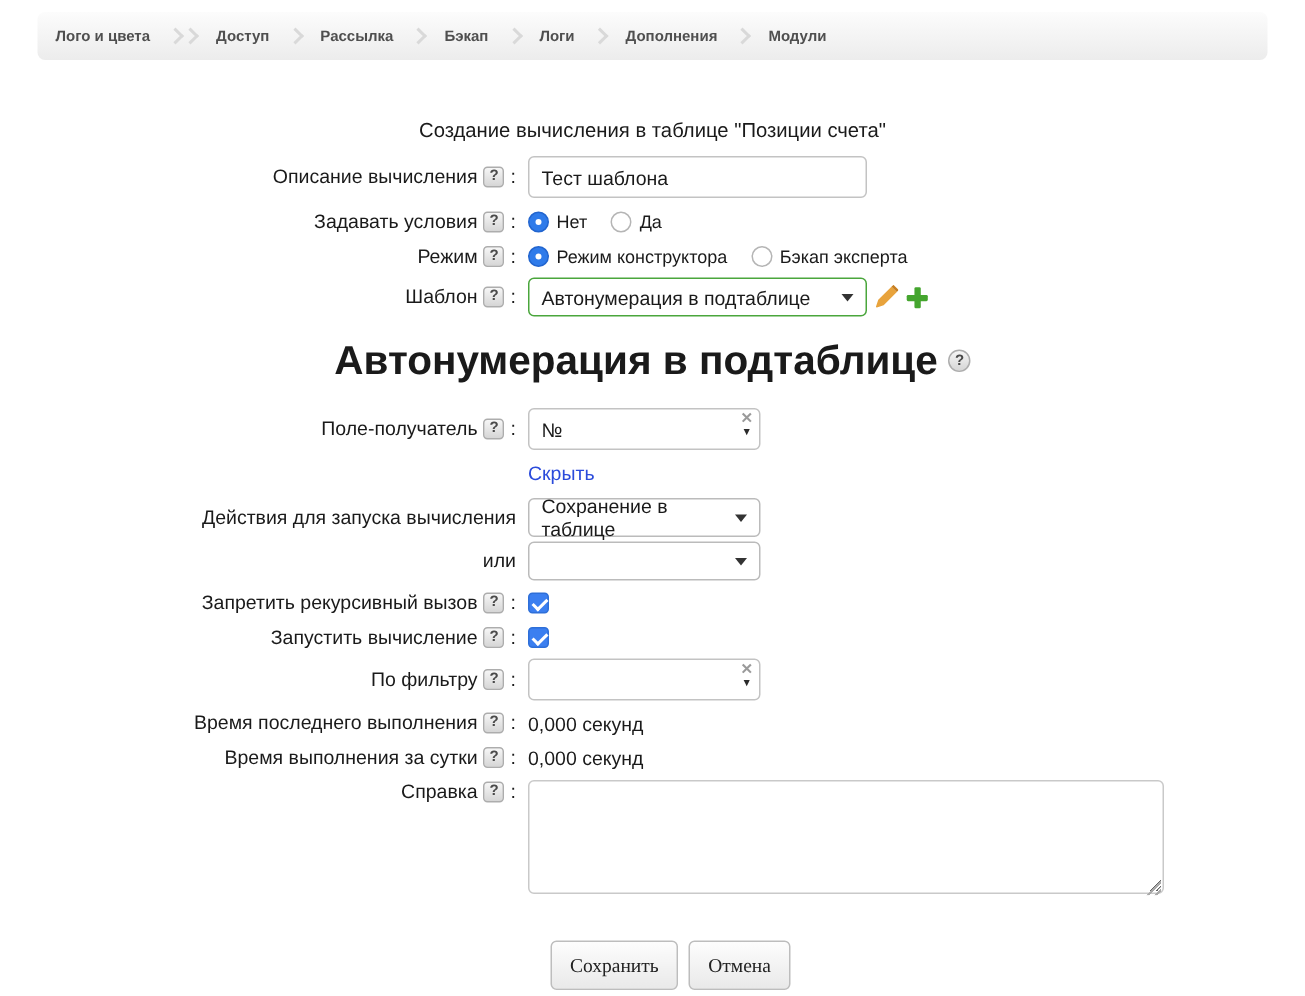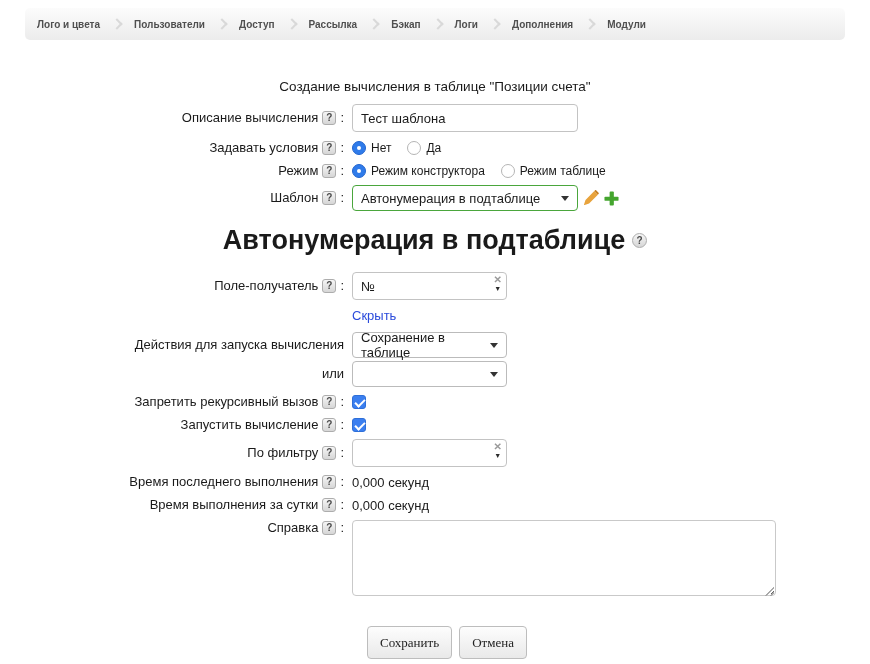--- a/index.html
+++ b/index.html
@@ -79,21 +79,20 @@
   .btn + .btn { margin-left:7px; }
 
   .val-text { font-size:13px; }
 </style>
 </head>
 <body>
 
 <div class="navbar">
   <div class="tab">Лого и цвета</div>
   <span class="sep"></span>
-  <div class="tab">Пользователи</div>
   <span class="sep"></span>
   <div class="tab">Доступ</div>
   <span class="sep"></span>
   <div class="tab">Рассылка</div>
   <span class="sep"></span>
   <div class="tab">Бэкап</div>
   <span class="sep"></span>
   <div class="tab">Логи</div>
   <span class="sep"></span>
   <div class="tab">Дополнения</div>
@@ -134,21 +133,21 @@
     <span>Режим</span>
     <span class="q">?</span>
       <span>:</span>
   </div>
   <span class="opt">
       <span class="radio on"></span>
     <span>Режим конструктора</span>
     </span>
   <span class="opt">
       <span class="radio"></span>
-    <span>Режим таблице</span>
+    <span>Бэкап эксперта</span>
     </span>
 </div>
 
 <div class="row" style="margin-top:6px;">
   <div class="lbl">
     <span>Шаблон</span>
     <span class="q">?</span>
       <span>:</span>
   </div>
   <div class="sel green w-lg">

